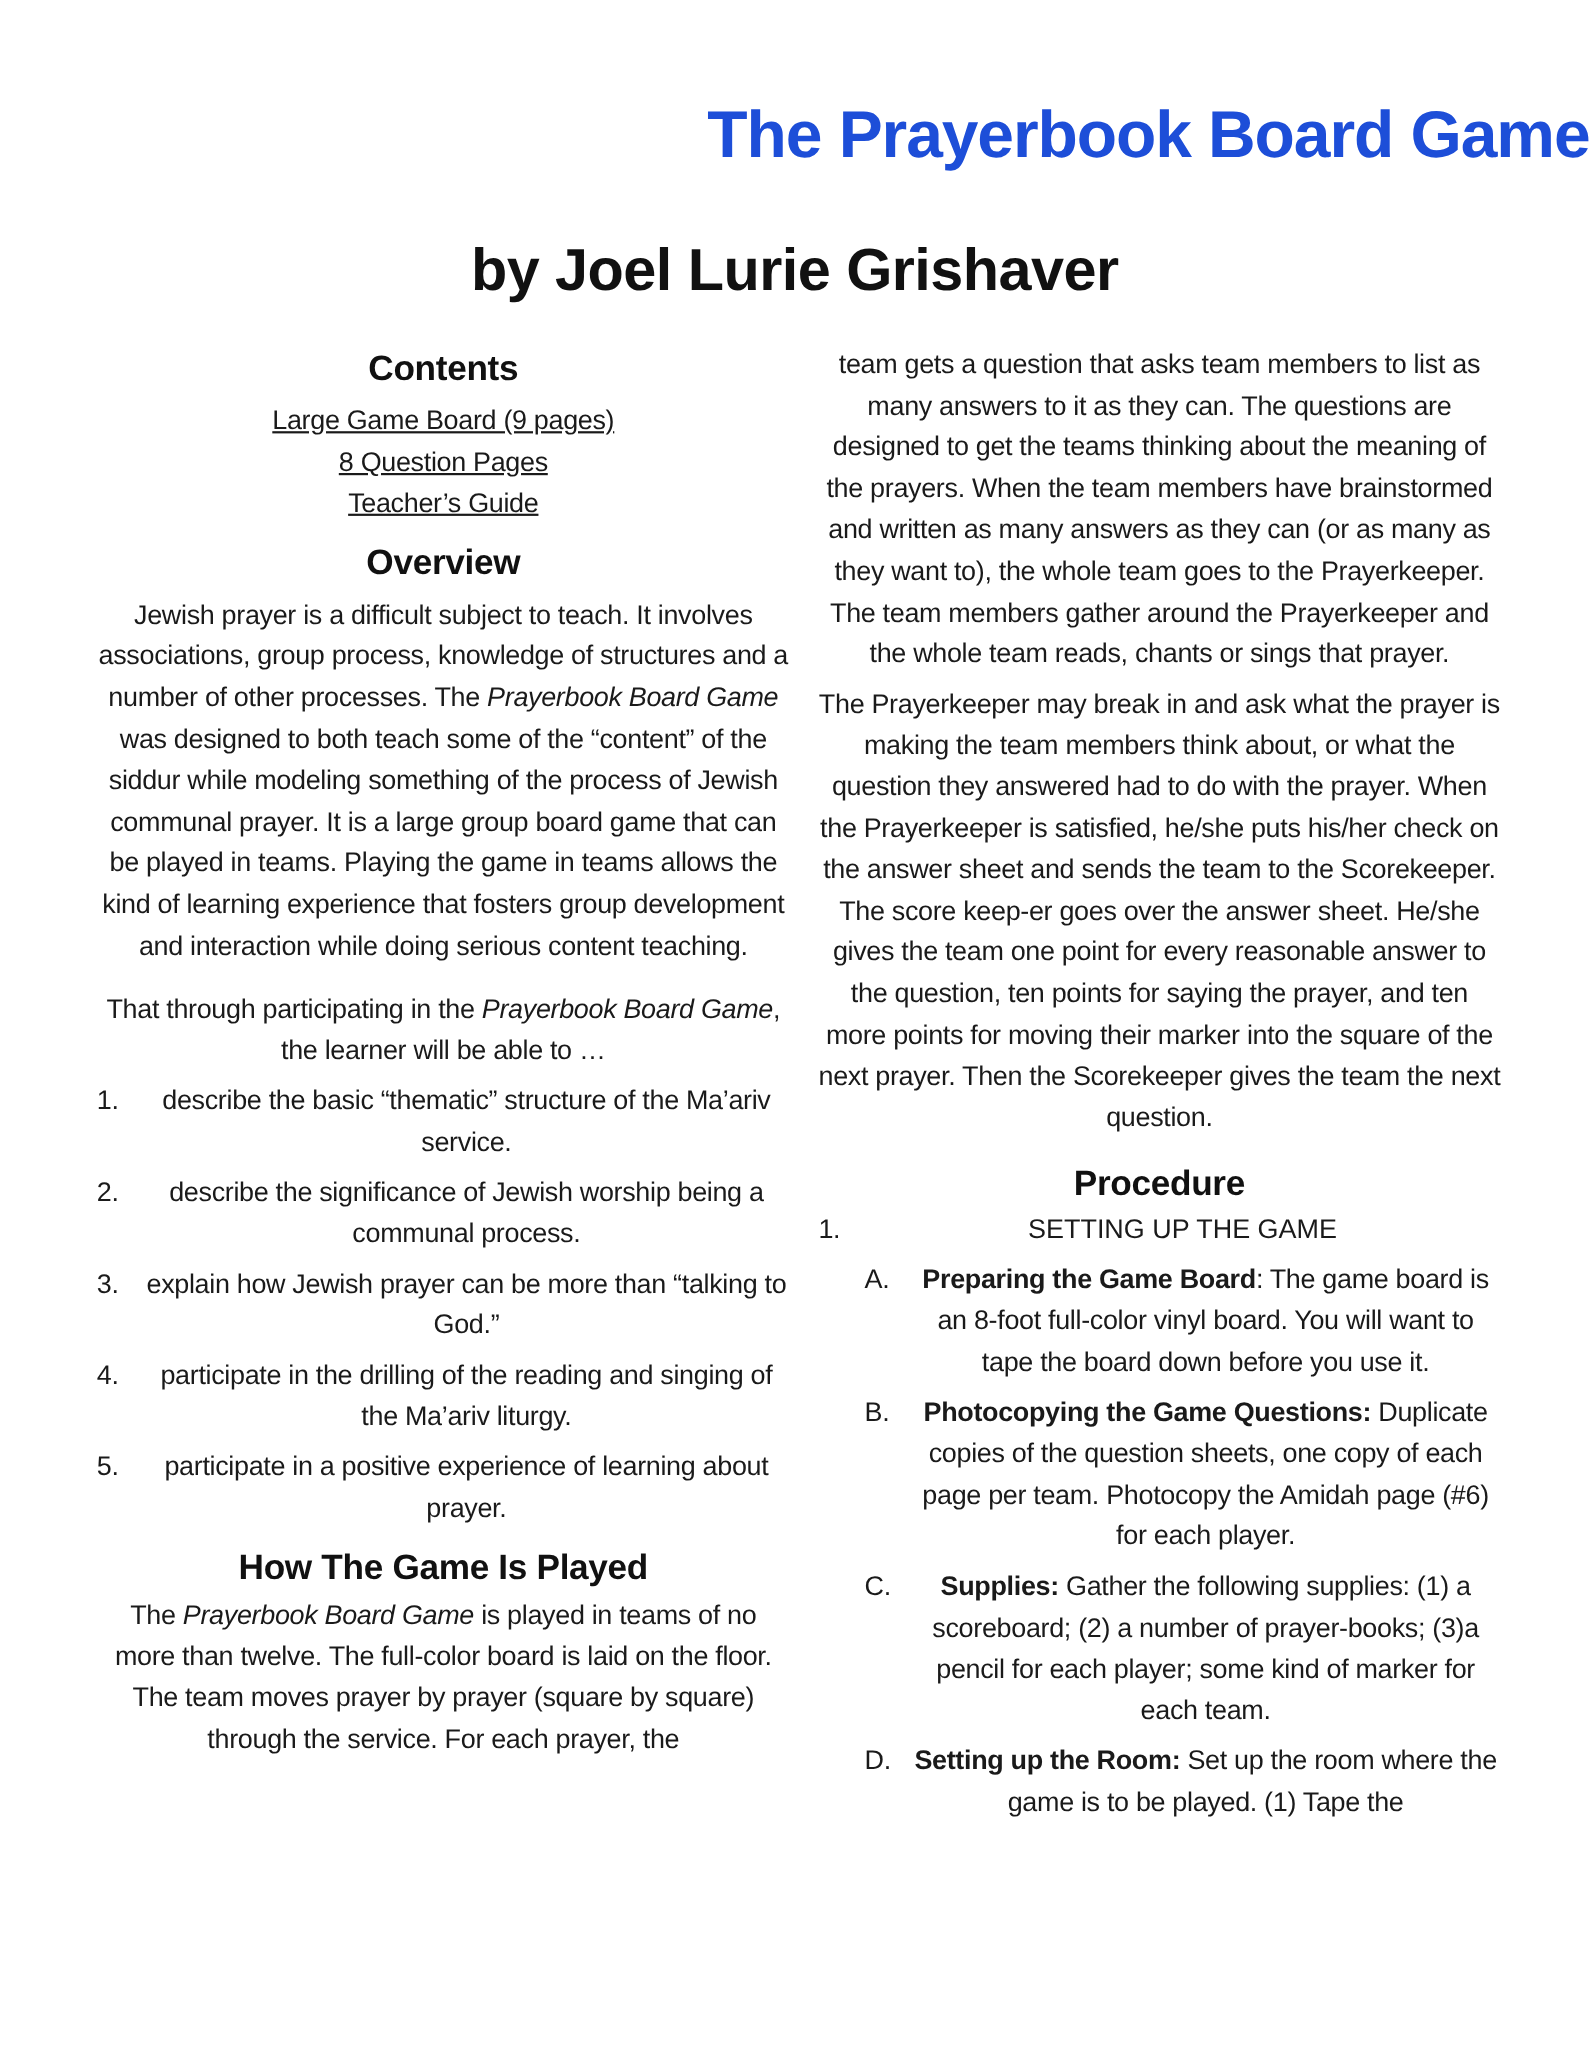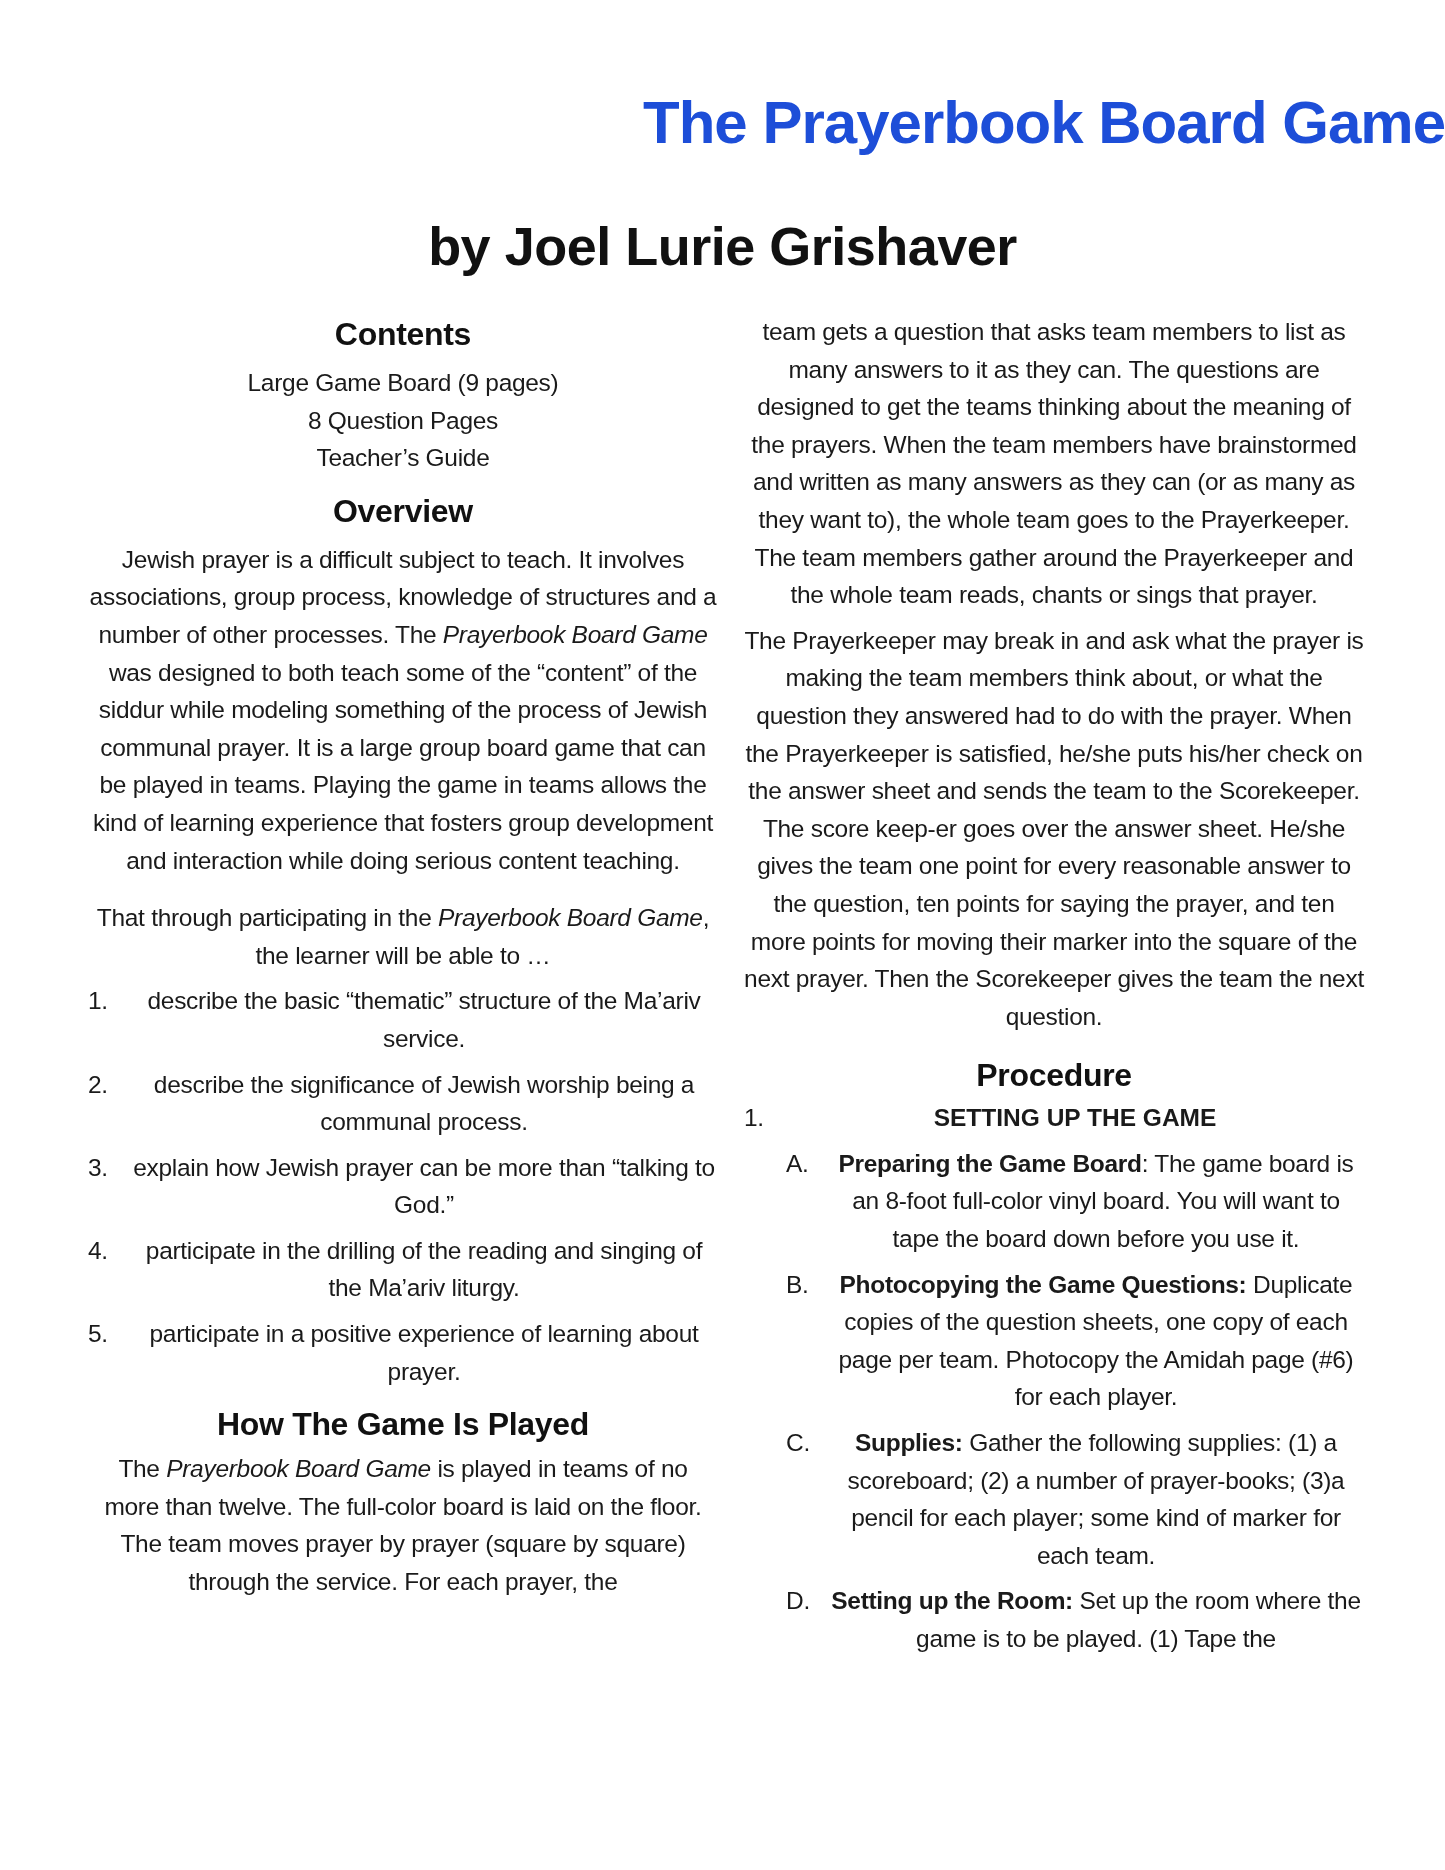--- a/index.html
+++ b/index.html
@@ -55,21 +55,21 @@
     font-size: 32px;
     font-weight: bold;
     margin: 0;
     line-height: 44px;
     letter-spacing: -0.3px;
     color: #111;
   }
   p { margin: 0; }
   .gap-sm { height: 8px; }
   .gap-md { height: 12px; }
-  .contents-list div { line-height: 37.6px; }
+  .contents-list div { line-height: 37.6px; text-decoration: underline; }
   ol.goals {
     list-style: none;
     margin: 0;
     padding: 0;
   }
   ol.goals li {
     position: relative;
     padding-left: 42px;
     margin-top: 8px;
   }
@@ -81,21 +81,21 @@
   .proc-item {
     position: relative;
     padding-left: 42px;
   }
   .proc-item .num {
     position: absolute;
     left: 0;
     top: 0;
   }
   .proc-head {
-    font-weight: bold;
+    font-weight: normal;
     letter-spacing: 0;
   }
   .sub-item {
     position: relative;
     padding-left: 84px;
     margin-top: 8px;
   }
   .sub-item .letter {
     position: absolute;
     left: 42px;

